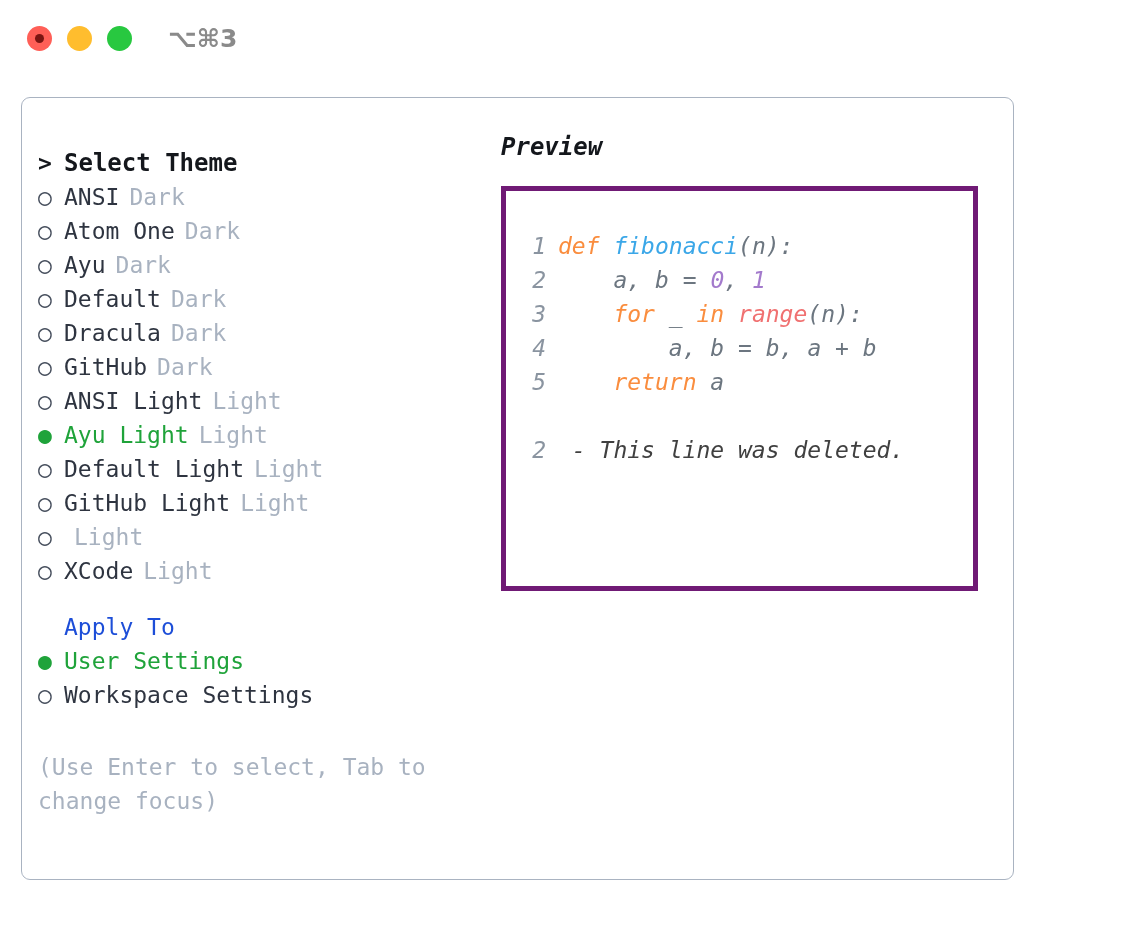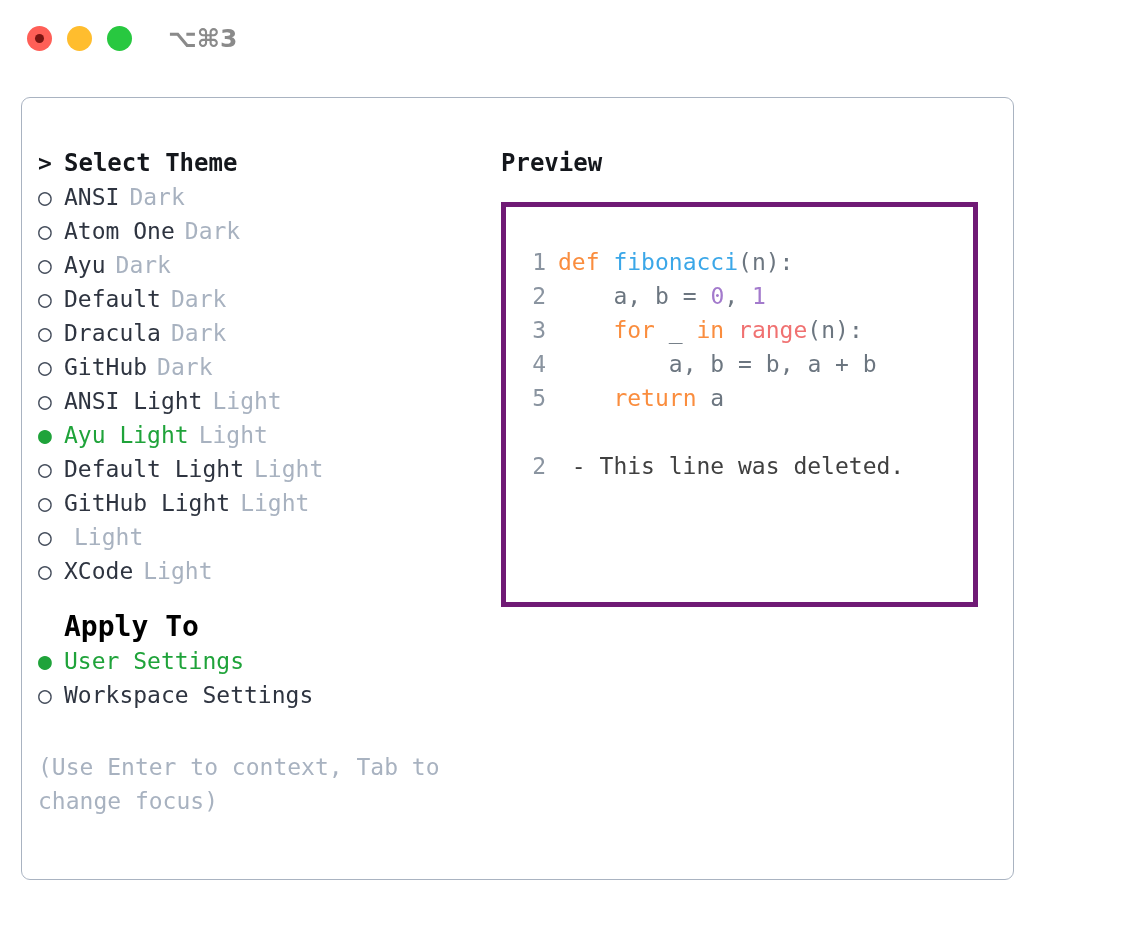--- a/index.html
+++ b/index.html
@@ -115,39 +115,40 @@
   .badge {
     color: #A8B2C0;
     margin-left: 10px;
     text-align: right;
   }
 
   .spacer-sm { height: 22px; }
   .spacer-md { height: 30px; }
 
   .apply-title {
-    color: #000000;
-    font-size: 28px;
-    font-weight: 700;
+    color: #1d4ed8;
+    font-size: 23px;
+    font-weight: 400;
   }
   .apply-title .marker { color: transparent; }
 
   .hint {
     margin-top: 8px;
     font-size: 23px;
     line-height: 34px;
     color: #A8B2C0;
     width: 410px;
   }
 
   
   .right-col {
     position: absolute;
-    left: 479px; top: 48px;
+    left: 479px; top: 32px;
     width: 500px;
+    font-style: italic;
   }
   .preview-title {
     font-size: 24px;
     font-weight: 700;
     color: #14171C;
     line-height: 34px;
   }
   .preview-box {
     margin-top: 22px;
     width: 477px;
@@ -279,21 +280,21 @@
             <span class="item-name selected">User Settings</span>
           </div>
           <div class="row">
             <span class="marker unselected">○</span>
             <span class="item-name">Workspace Settings</span>
           </div>
         </div>
 
       <div class="spacer-md"></div>
 
-      <div class="hint">(Use Enter to context, Tab to change focus)</div>
+      <div class="hint">(Use Enter to select, Tab to change focus)</div>
     </div>
 
     <div class="right-col">
       <div class="preview-title">Preview</div>
 
       <div class="preview-box">
         <div id="code-block">
             <div class="code-line"><span class="ln">1</span><span class="kw">def</span> <span class="fn">fibonacci</span><span class="pl">(</span><span class="pl">n</span><span class="pl">):</span></div>
             <div class="code-line"><span class="ln">2</span>    <span class="pl">a</span><span class="pl">,</span> <span class="pl">b</span> <span class="pl">=</span> <span class="num">0</span><span class="pl">,</span> <span class="num">1</span></div>
             <div class="code-line"><span class="ln">3</span>    <span class="kw">for</span> <span class="pl">_</span> <span class="kw">in</span> <span class="bi">range</span><span class="pl">(</span><span class="pl">n</span><span class="pl">):</span></div>

